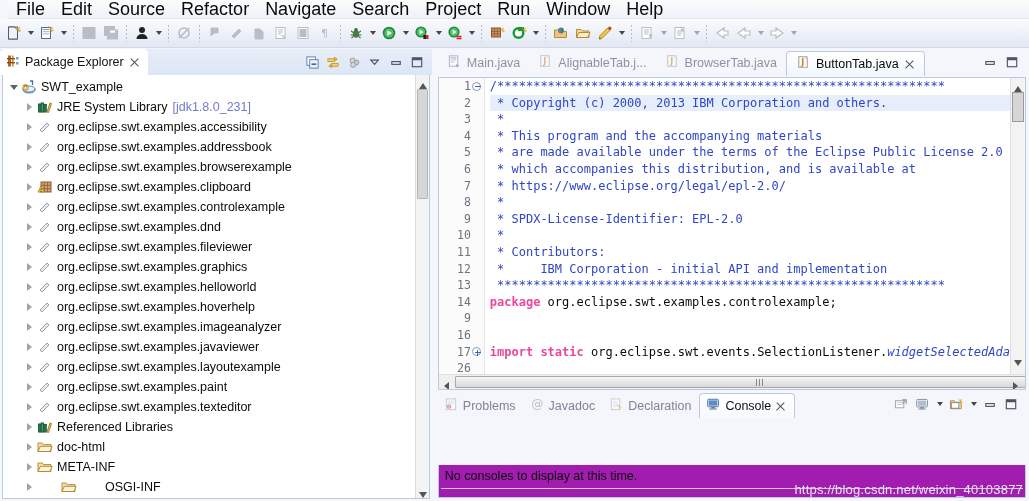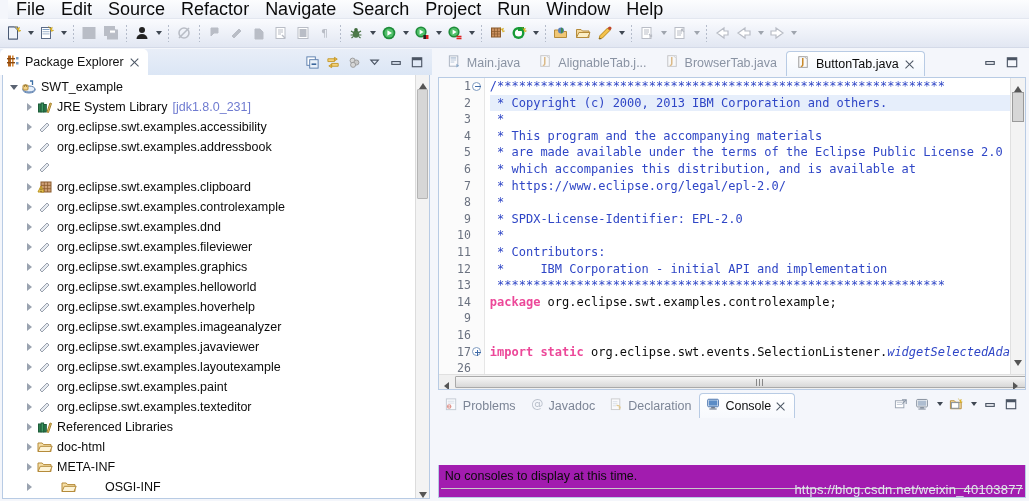--- a/index.html
+++ b/index.html
@@ -504,20 +504,21 @@
               <span class="tlabel">org.eclipse.swt.examples.addressbook</span>
             </div>
             <div class="trow" style="padding-left: 20px;">
               <span class="twist closed"></span>
               <span class="ticon">
                 <svg width="16" height="16" viewBox="0 0 16 16">
                   <path d="M3 11 l7-7 2 2 -7 7z" fill="#e6eaf0" stroke="#9aa2ae"></path>
                   <path d="M3 11 l1.5 1.5" stroke="#9aa2ae"></path>
                 </svg>
               </span>
+              <span class="tlabel">org.eclipse.swt.examples.browserexample</span>
             </div>
             <div class="trow" style="padding-left: 20px;">
               <span class="twist closed"></span>
               <span class="ticon">
                 <svg width="16" height="16" viewBox="0 0 16 16">
                   <rect x="4" y="3" width="10" height="10" fill="#cfa27a" stroke="#8a5a2d"></rect>
                   <path d="M4 6.4 h10 M4 9.7 h10 M7.3 3 v10 M10.6 3 v10" stroke="#8a5a2d" stroke-width=".8"></path>
                   <path d="M1 13 l3-6 3 6z" fill="#f3cf5a" stroke="#b9921e"></path>
                   <rect x="3.5" y="9.4" width="1" height="2" fill="#5a4410"></rect>
                   <rect x="3.5" y="12" width="1" height="1" fill="#5a4410"></rect>

